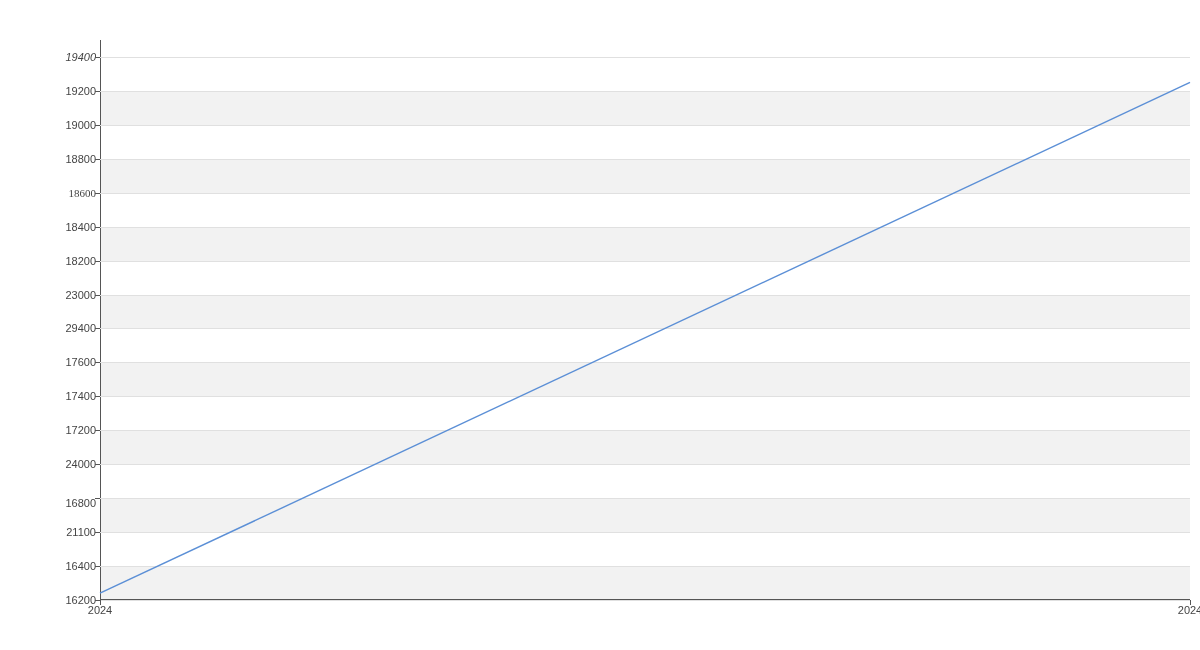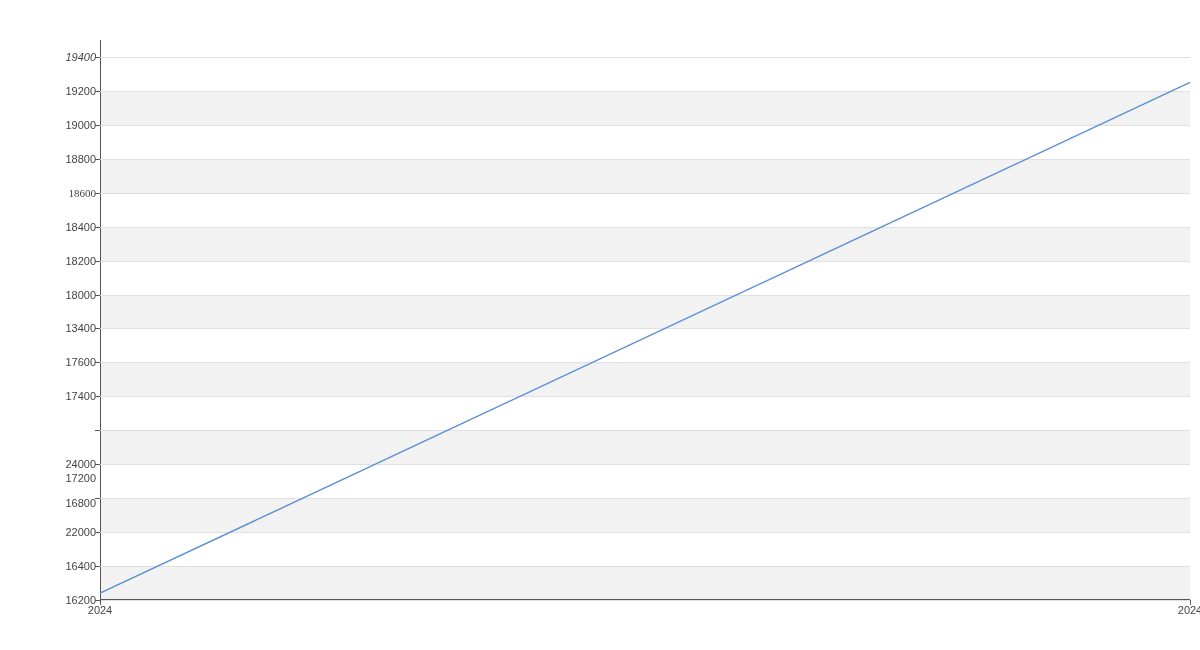--- a/index.html
+++ b/index.html
@@ -142,35 +142,35 @@
       <div class="grid-line-h" style="top: 50.9091px;"></div>
       <div class="grid-line-h" style="top: 16.9697px;"></div>
       <svg class="line-layer" id="line-layer" preserveAspectRatio="none" viewBox="0 0 1090 560">
         <polyline points="0,553.2121212121212 1090,42.42424242424249" class="series-line" style="stroke: rgb(91, 143, 214);"></polyline>
       </svg>
   </div>
 <div class="ytick-label" style="top: 600px;">16200</div>
     <div class="ytick-mark" style="top: 600px;"></div>
     <div class="ytick-label" style="top: 566.061px;">16400</div>
     <div class="ytick-mark" style="top: 566.061px;"></div>
-    <div class="ytick-label" style="top: 532.121px;">22000</div>
+    <div class="ytick-label" style="top: 532.121px;">21100</div>
     <div class="ytick-mark" style="top: 532.121px;"></div>
     <div class="ytick-label" style="top: 503px;">16800</div>
     <div class="ytick-mark" style="top: 498.182px;"></div>
     <div class="ytick-label" style="top: 464.242px;">24000</div>
     <div class="ytick-mark" style="top: 464.242px;"></div>
-    <div class="ytick-label" style="top: 430.303px; margin-top: 48px;">17200</div>
+    <div class="ytick-label" style="top: 430.303px;">17200</div>
     <div class="ytick-mark" style="top: 430.303px;"></div>
     <div class="ytick-label" style="top: 396.364px;">17400</div>
     <div class="ytick-mark" style="top: 396.364px;"></div>
     <div class="ytick-label" style="top: 362.424px;">17600</div>
     <div class="ytick-mark" style="top: 362.424px;"></div>
-    <div class="ytick-label" style="top: 328.485px;">13400</div>
+    <div class="ytick-label" style="top: 328.485px;">29400</div>
     <div class="ytick-mark" style="top: 328.485px;"></div>
-    <div class="ytick-label" style="top: 294.545px;">18000</div>
+    <div class="ytick-label" style="top: 294.545px;">23000</div>
     <div class="ytick-mark" style="top: 294.545px;"></div>
     <div class="ytick-label" style="top: 260.606px;">18200</div>
     <div class="ytick-mark" style="top: 260.606px;"></div>
     <div class="ytick-label" style="top: 226.667px; text-align: right;">18400</div>
     <div class="ytick-mark" style="top: 226.667px;"></div>
     <div class="ytick-label" style="top: 192.727px; font-family: Liberation Serif, serif;">18600</div>
     <div class="ytick-mark" style="top: 192.727px;"></div>
     <div class="ytick-label" style="top: 158.788px;">18800</div>
     <div class="ytick-mark" style="top: 158.788px;"></div>
     <div class="ytick-label" style="top: 124.848px;">19000</div>

